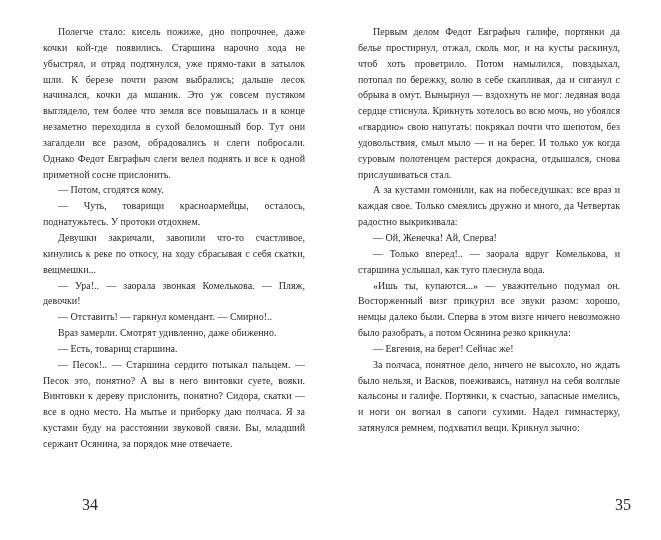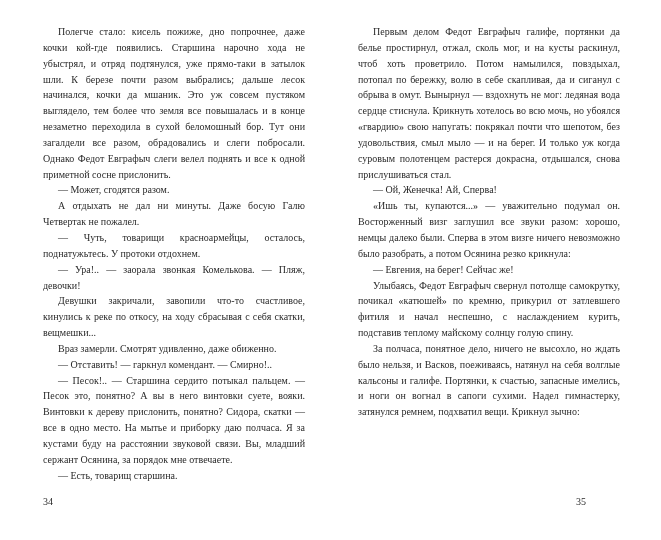--- a/index.html
+++ b/index.html
@@ -2,44 +2,44 @@
 <html><head>
 <meta charset="utf-8">
 <style>
   html, body { margin:0; padding:0; background:#ffffff; }
   body { width:661px; height:540px; position:relative; overflow:hidden;
          font-family: "Liberation Serif", "DejaVu Serif", serif; color:#2a2a2a; }
   .page { position:absolute; top:24px; font-size:10px; line-height:15.85px; text-align:justify; }
   .left { left:43px; width:262px; }
   .right { left:358px; width:262px; }
   .page p { margin:0; text-indent:15px; text-align:justify; hyphens:manual; }
-  .pnum { position:absolute; font-size:10px; color:#2a2a2a; }
+  .pnum { position:absolute; font-size:16px; color:#2a2a2a;margin-left:39px; }
   .pnum.left-n { left:43px; top:496px; }
   .pnum.right-n { left:576px; top:496px; }
 </style>
 </head>
 <body>
 
 <div class="page left">
   <p>Полегче стало: кисель пожиже, дно попрочнее, даже кочки кой-где появились. Старшина нарочно хода не убыстрял, и отряд подтянулся, уже прямо-таки в затылок шли. К березе почти разом выбрались; дальше лесок начинался, кочки да мшаник. Это уж совсем пустяком выглядело, тем более что земля все повышалась и в конце незаметно переходила в сухой беломошный бор. Тут они загалдели все разом, обрадовались и слеги побросали. Однако Федот Евграфыч слеги велел поднять и все к одной приметной сосне прислонить.</p>
-  <p>— Может, сгодятся разом.</p>
-  <p>А отдыхать не дал ни минуты. Даже босую Галю Четвертак не пожалел.</p>
+  <p>— Потом, сгодятся кому.</p>
   <p>— Чуть, товарищи красноармейцы, осталось, поднатужьтесь. У протоки отдохнем.</p>
+  <p>Девушки закричали, завопили что-то счастливое, кинулись к реке по откосу, на ходу сбрасывая с себя скатки, вещмешки...</p>
   <p>— Ура!.. — заорала звонкая Комелькова. — Пляж, девочки!</p>
-  <p>Девушки закричали, завопили что-то счастливое, кинулись к реке по откосу, на ходу сбрасывая с себя скатки, вещмешки...</p>
+  <p>— Отставить! — гаркнул комендант. — Смирно!..</p>
   <p>Враз замерли. Смотрят удивленно, даже обиженно.</p>
-  <p>— Отставить! — гаркнул комендант. — Смирно!..</p>
+  <p>— Есть, товарищ старшина.</p>
   <p>— Песок!.. — Старшина сердито потыкал пальцем. — Песок это, понятно? А вы в него винтовки суете, вояки. Винтовки к дереву прислонить, понятно? Сидора, скатки — все в одно место. На мытье и приборку даю полчаса. Я за кустами буду на расстоянии звуковой связи. Вы, младший сержант Осянина, за порядок мне отвечаете.</p>
-  <p>— Есть, товарищ старшина.</p>
 
 </div>
 <div class="pnum left-n">34</div>
 
 <div class="page right">
   <p>Первым делом Федот Евграфыч галифе, портянки да белье простирнул, отжал, сколь мог, и на кусты раскинул, чтоб хоть проветрило. Потом намылился, повздыхал, потопал по бережку, волю в себе скапливая, да и сиганул с обрыва в омут. Вынырнул — вздохнуть не мог: ледяная вода сердце стиснула. Крикнуть хотелось во всю мочь, но убоялся «гвардию» свою напугать: покрякал почти что шепотом, без удовольствия, смыл мыло — и на берег. И только уж когда суровым полотенцем растерся докрасна, отдышался, снова прислушиваться стал.</p>
+  <p>А за кустами гомонили, как на побеседушках: все враз и каждая свое. Только смеялись дружно и много, да Четвертак радостно выкрикивала:</p>
   <p>— Ой, Женечка! Ай, Сперва!</p>
-  <p>«Ишь ты, купаются...» — уважительно подумал он. Восторженный визг заглушил все звуки разом: хорошо, немцы далеко были. Сперва в этом визге ничего невозможно было разобрать, а потом Осянина резко крикнула:</p>
+  <p>— Только вперед!.. — заорала вдруг Комелькова, и старшина услышал, как туго плеснула вода.</p>
+  <p>«Ишь ты, купаются...» — уважительно подумал он. Восторженный визг прикурил все звуки разом: хорошо, немцы далеко были. Сперва в этом визге ничего невозможно было разобрать, а потом Осянина резко крикнула:</p>
   <p>— Евгения, на берег! Сейчас же!</p>
-  <p>Улыбаясь, Федот Евграфыч свернул потолще самокрутку, почикал «катюшей» по кремню, прикурил от затлевшего фитиля и начал неспешно, с наслаждением курить, подставив теплому майскому солнцу голую спину.</p>
   <p>За полчаса, понятное дело, ничего не высохло, но ждать было нельзя, и Васков, поеживаясь, натянул на себя волглые кальсоны и галифе. Портянки, к счастью, запасные имелись, и ноги он вогнал в сапоги сухими. Надел гимнастерку, затянулся ремнем, подхватил вещи. Крикнул зычно:</p>
 
 </div>
 <div class="pnum right-n">35</div>
 
 </body></html>

